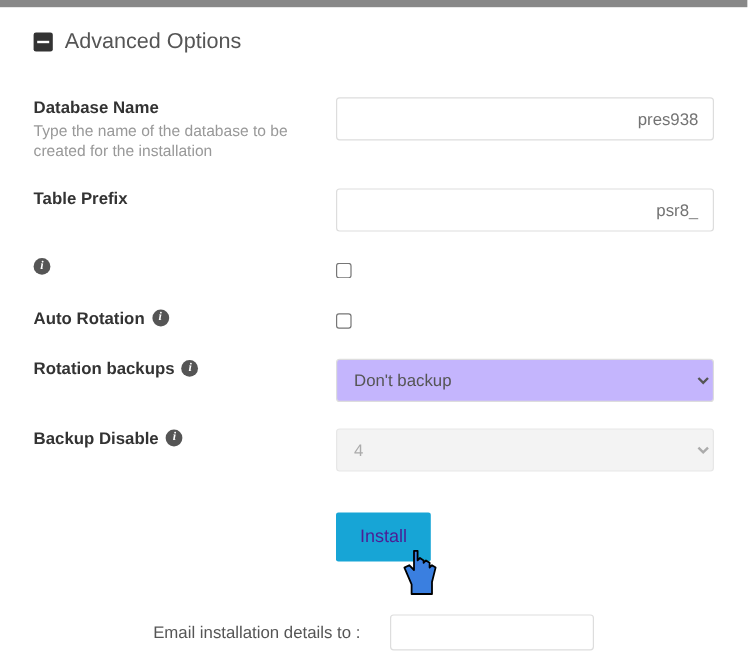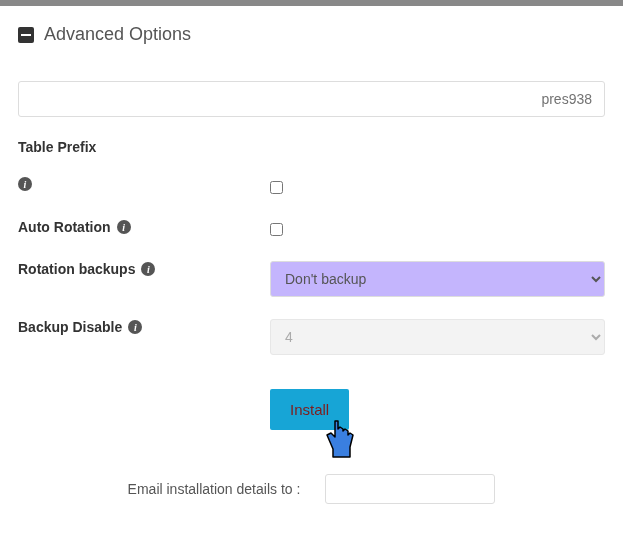--- a/index.html
+++ b/index.html
@@ -8,21 +8,21 @@
     font-family: "Helvetica Neue", Helvetica, Arial, sans-serif;
     background: #fff;
     color: #444;
     font-size: 14px;
   }
   .topbar {
     height: 6px;
     background: #888;
   }
   .container {
-    padding: 18px 18px;
+    padding: 18px 28px;
   }
   .section-header {
     display: flex;
     align-items: center;
     gap: 10px;
     margin-bottom: 36px;
   }
   .collapse-icon {
     width: 16px;
     height: 16px;
@@ -119,21 +119,21 @@
   }
   .install-area {
     text-align: left;
     margin-top: 34px;
     padding-left: 252px;
     position: relative;
   }
   .install-btn {
     display: inline-block;
     background: #17a5d6;
-    color: #7f1d1d;
+    color: #4c1d95;
     border: none;
     padding: 12px 20px;
     font-size: 15px;
     border-radius: 2px;
     cursor: pointer;
   }
   .cursor-hand {
     position: absolute;
     left: 302px;
     top: 28px;
@@ -161,28 +161,35 @@
 <div class="topbar"></div>
 
 <div class="container">
 
   <div class="section-header">
     <span class="collapse-icon"></span>
     <span class="section-title">Advanced Options</span>
   </div>
 
   <div class="form-row">
+    <div class="label-col">
+      <div class="label">Database Name</div>
+      <div class="hint">Type the name of the database to be created for the installation</div>
+    </div>
     <div class="input-col">
       <input type="text" value="pres938" style="">
     </div>
   </div>
 
   <div class="form-row">
     <div class="label-col">
       <div class="label">Table Prefix</div>
+    </div>
+    <div class="input-col">
+      <input type="text" value="psr8_" style="">
     </div>
   </div>
 
   <div class="form-row">
     <div class="label-col">
       <div class="label">
         <span class="info-icon">i</span>
       </div>
     </div>
     <div class="input-col">

